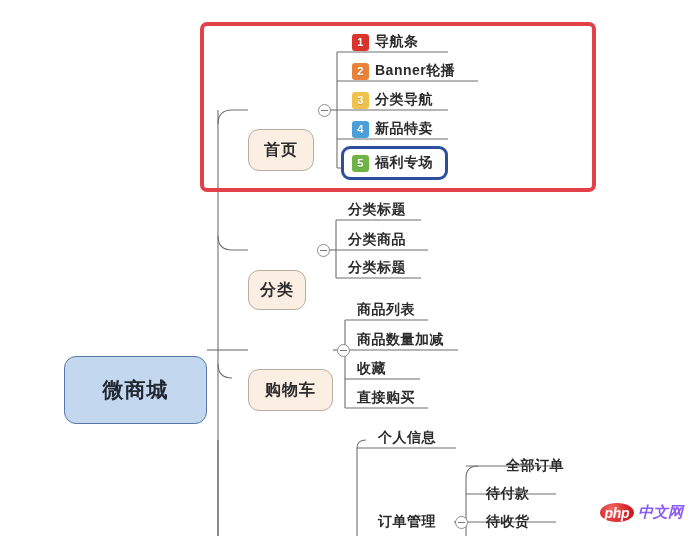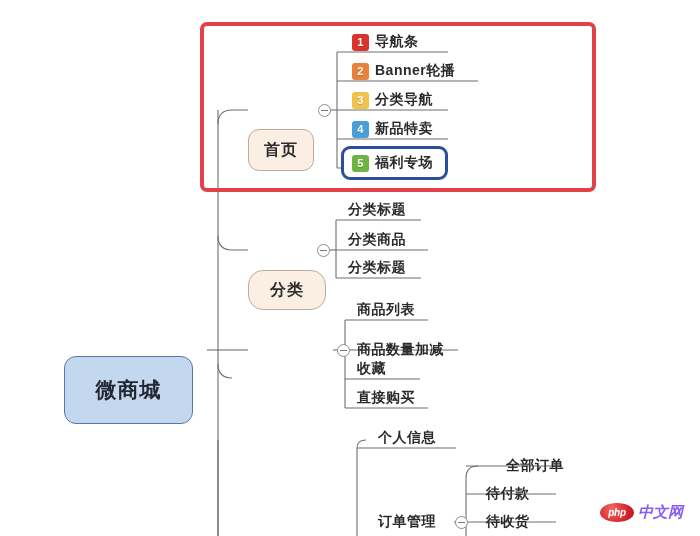--- a/index.html
+++ b/index.html
@@ -100,21 +100,21 @@
   .watermark{
     position:absolute;
     display:flex;align-items:center;
     gap:4px;
   }
   .wm-logo{
     width:34px;height:19px;
     border-radius:50%;
     background:radial-gradient(circle at 35% 32%, #f06a63 0%, #d8252b 60%, #b3161c 100%);
     display:flex;align-items:center;justify-content:center;
-    color:#fff;font-size:10px;font-weight:bold;font-style:italic;
+    color:#fff;font-size:14px;font-weight:bold;font-style:italic;
     letter-spacing:-0.3px;
   }
   .wm-text{
     color:#8b5cf6;
     font-size:15px;
     font-weight:bold;
     font-style:italic;
     letter-spacing:0px;
   }
 </style>
@@ -168,21 +168,21 @@
 
       <path d="M466,478 L466,536"></path>
       <path d="M466,478 Q466,466 478,466"></path>
       <path d="M466,466 L562,466"></path>
       <path d="M466,494 L556,494"></path>
       <path d="M466,522 L556,522"></path>
       <path d="M454,522 L466,522"></path>
     </g>
   </svg>
 
-  <div class="node node-root" style="left:64px;top:316px;width:129px;height:68px;">
+  <div class="node node-root" style="left:64px;top:316px;width:143px;height:68px;">
     <span>微商城</span>
   </div>
 
   <div class="node node-branch" style="left:248px;top:89px;width:66px;height:42px;">
     <span>首页</span>
   </div>
   <div class="toggle" style="left:318px;top:104px;"></div>
 
   <div class="leaf" style="left:352px;top:33px;">
     <span class="badge" style="background:#d9342b;">1</span>
@@ -200,41 +200,44 @@
     <span class="badge" style="background:#4a9fd8;">4</span>
     <span>新品特卖</span>
   </div>
 
   <div class="hl-blue" style="left:341px;top:146px;width:107px;height:34px;"></div>
   <div class="leaf" style="left:352px;top:154px;">
     <span class="badge" style="background:#6fb344;">5</span>
     <span>福利专场</span>
   </div>
 
-  <div class="node node-branch" style="left:248px;top:230px;width:78px;height:40px;border-radius:15px;">
+  <div class="node node-branch" style="left:248px;top:230px;width:58px;height:40px;">
     <span>分类</span>
   </div>
   <div class="toggle" style="left:317px;top:244px;"></div>
 
   <div class="leaf" style="left:348px;top:201px;">
     <span>分类标题</span>
   </div>
   <div class="leaf" style="left:348px;top:231px;">
     <span>分类商品</span>
   </div>
   <div class="leaf" style="left:348px;top:259px;">
     <span>分类标题</span>
   </div>
 
+  <div class="node node-branch" style="left:248px;top:329px;width:85px;height:42px;">
+    <span>购物车</span>
+  </div>
   <div class="toggle" style="left:337px;top:344px;"></div>
 
   <div class="leaf" style="left:357px;top:301px;">
     <span>商品列表</span>
   </div>
-  <div class="leaf" style="left:357px;top:341px;">
+  <div class="leaf" style="left:357px;top:331px;">
     <span>商品数量加减</span>
   </div>
   <div class="leaf" style="left:357px;top:360px;">
     <span>收藏</span>
   </div>
   <div class="leaf" style="left:357px;top:389px;">
     <span>直接购买</span>
   </div>
 
   <div class="leaf" style="left:378px;top:429px;">

